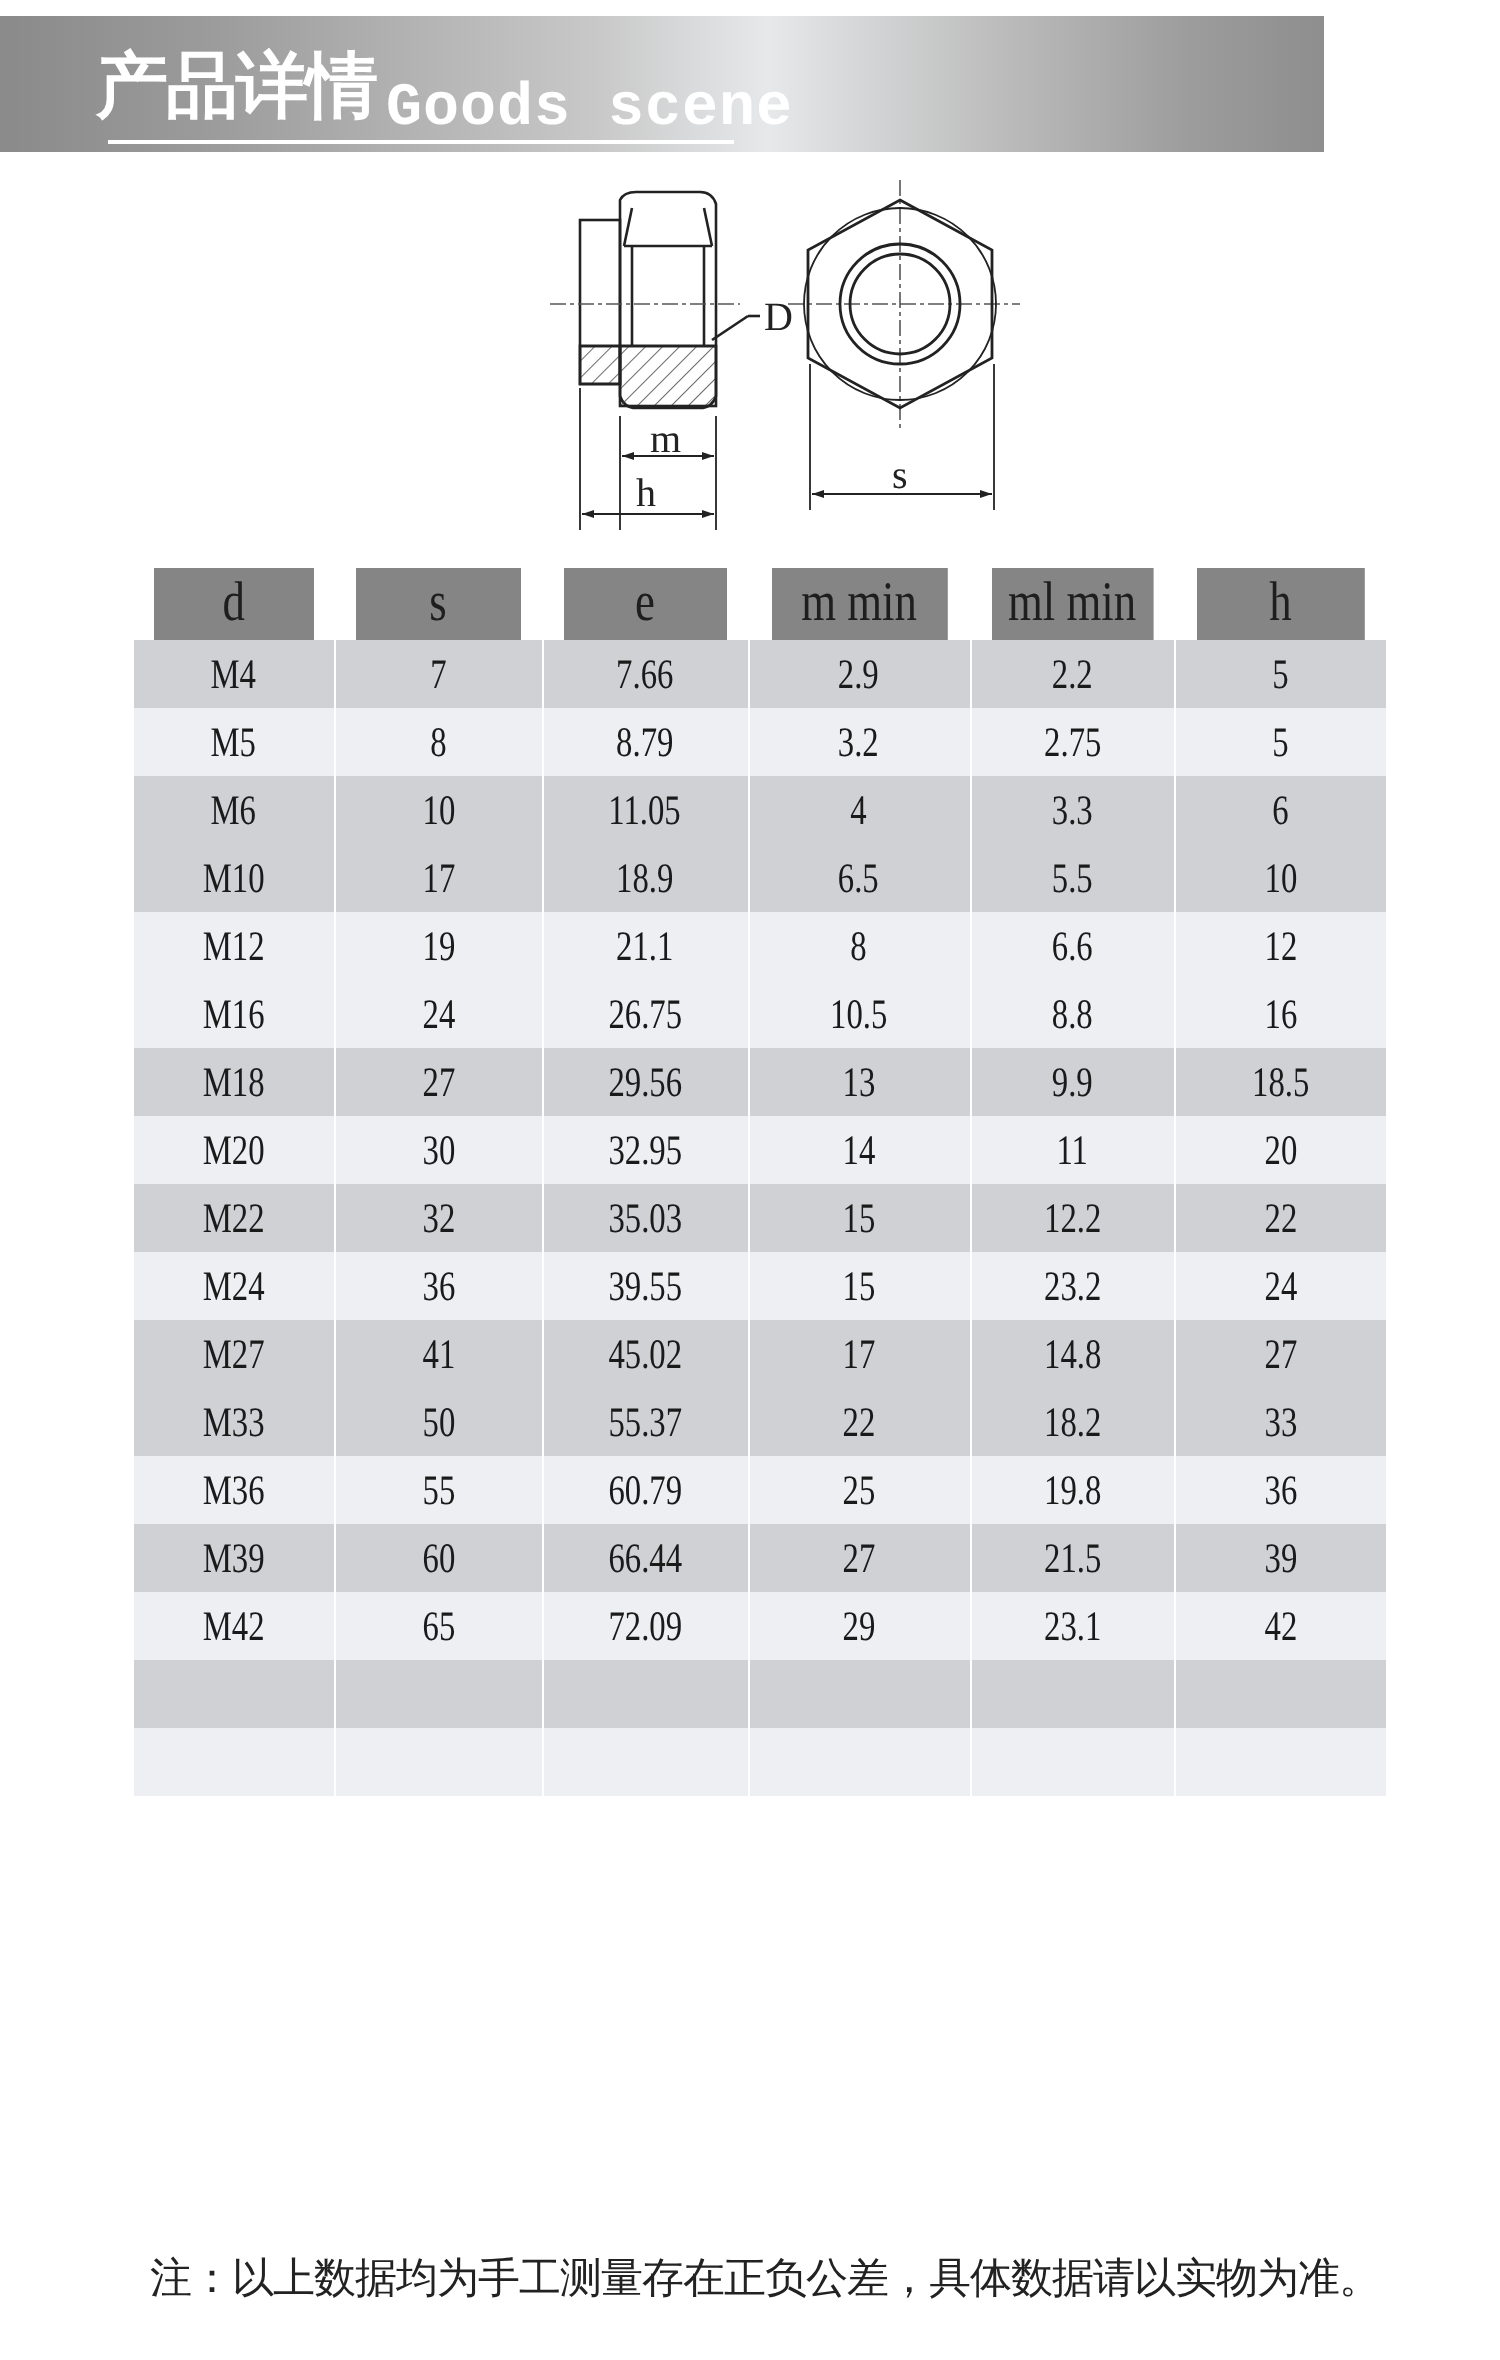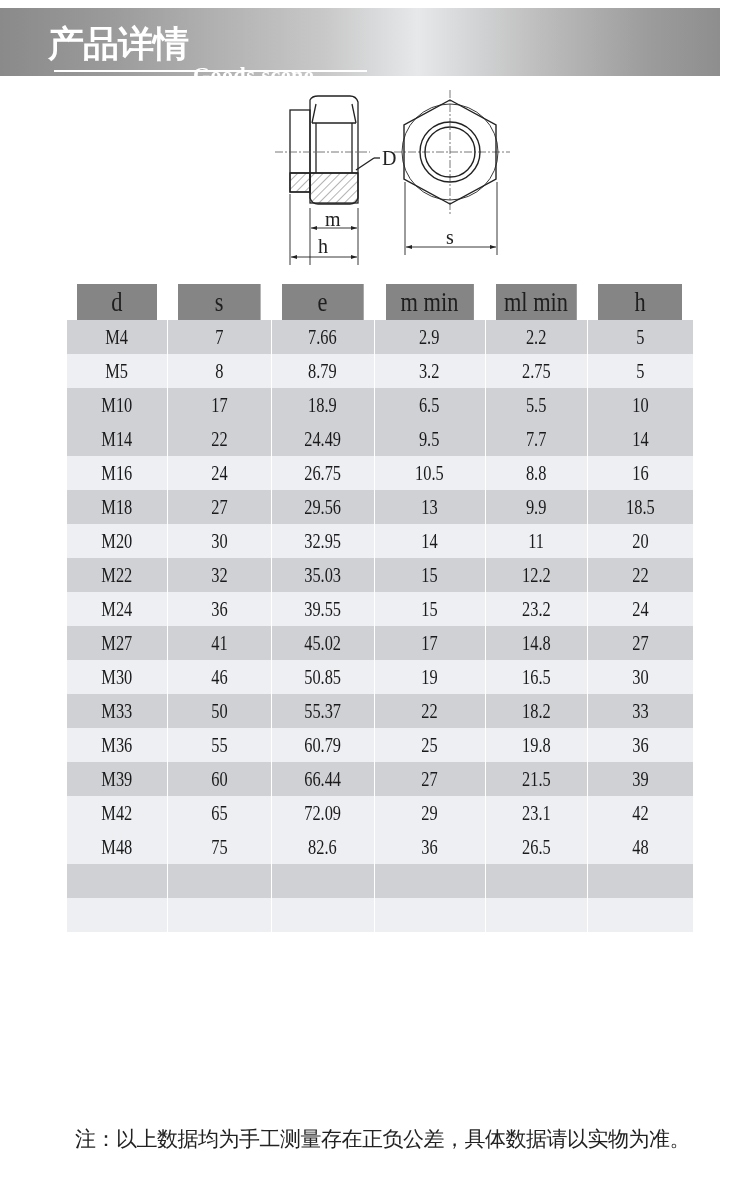--- a/index.html
+++ b/index.html
@@ -1,27 +1,27 @@
 <!DOCTYPE html>
 <html><head>
 <meta charset="utf-8">
 <style>
   html, body { margin:0; padding:0; background:#ffffff; }
   body { width:750px; height:1180px; position:relative; overflow:hidden; font-family:"Liberation Sans", sans-serif; }
   .banner {
-    position:absolute; left:0; top:8px; width:720px; height:68px;
+    position:absolute; left:0; top:8px; width:662px; height:68px;
     background: linear-gradient(90deg, #8a8a8a 0%, #9a9a9a 15%, #c8c8c8 45%, #e6e8ea 58%, #bdbdbd 75%, #9c9c9c 90%, #8e8e8e 100%);
   }
   .banner-cn {
     position:absolute; left:48px; top:14px; font-size:36px; font-weight:bold; color:#ffffff;
     font-family:"DejaVu Sans", sans-serif; letter-spacing:-1px; line-height:44px;
   }
   .banner-en {
-    position:absolute; left:193px; top:34px; font-size:22px; font-weight:bold; color:#ffffff;
-    font-family:Liberation Serif, serif; letter-spacing:0.5px; line-height:26px;margin-top:20px;
+    position:absolute; left:193px; top:34px; font-size:30px; font-weight:bold; color:#ffffff;
+    font-family:Liberation Mono, monospace; letter-spacing:0.5px; line-height:26px;
   }
   .banner-line { position:absolute; left:54px; top:62px; width:313px; height:2px; background:#ffffff; }
 
   .diagram { position:absolute; left:270px; top:90px; width:250px; height:180px; }
 
   .spec-table {
     position:absolute; left:67px; top:284px; width:626px;
     border-collapse:collapse; table-layout:fixed;
     font-family:"Liberation Serif", serif; color:#1a1a1a;
   }
@@ -150,34 +150,42 @@
       </tr>
       <tr class="odd">
         <td><span>M5</span></td>
         <td><span>8</span></td>
         <td><span>8.79</span></td>
         <td><span>3.2</span></td>
         <td><span>2.75</span></td>
         <td><span>5</span></td>
       </tr>
       <tr class="even">
+        <td><span>M6</span></td>
+        <td><span>10</span></td>
+        <td><span>11.05</span></td>
+        <td><span>4</span></td>
+        <td><span>3.3</span></td>
+        <td><span>6</span></td>
+      </tr>
+      <tr class="even">
         <td><span>M10</span></td>
         <td><span>17</span></td>
         <td><span>18.9</span></td>
         <td><span>6.5</span></td>
         <td><span>5.5</span></td>
         <td><span>10</span></td>
       </tr>
-      <tr class="even">
-        <td><span>M14</span></td>
-        <td><span>22</span></td>
-        <td><span>24.49</span></td>
-        <td><span>9.5</span></td>
-        <td><span>7.7</span></td>
-        <td><span>14</span></td>
+      <tr class="odd">
+        <td><span>M12</span></td>
+        <td><span>19</span></td>
+        <td><span>21.1</span></td>
+        <td><span>8</span></td>
+        <td><span>6.6</span></td>
+        <td><span>12</span></td>
       </tr>
       <tr class="odd">
         <td><span>M16</span></td>
         <td><span>24</span></td>
         <td><span>26.75</span></td>
         <td><span>10.5</span></td>
         <td><span>8.8</span></td>
         <td><span>16</span></td>
       </tr>
       <tr class="even">
@@ -213,28 +221,20 @@
         <td><span>24</span></td>
       </tr>
       <tr class="even">
         <td><span>M27</span></td>
         <td><span>41</span></td>
         <td><span>45.02</span></td>
         <td><span>17</span></td>
         <td><span>14.8</span></td>
         <td><span>27</span></td>
       </tr>
-      <tr class="odd">
-        <td><span>M30</span></td>
-        <td><span>46</span></td>
-        <td><span>50.85</span></td>
-        <td><span>19</span></td>
-        <td><span>16.5</span></td>
-        <td><span>30</span></td>
-      </tr>
       <tr class="even">
         <td><span>M33</span></td>
         <td><span>50</span></td>
         <td><span>55.37</span></td>
         <td><span>22</span></td>
         <td><span>18.2</span></td>
         <td><span>33</span></td>
       </tr>
       <tr class="odd">
         <td><span>M36</span></td>
@@ -253,28 +253,20 @@
         <td><span>39</span></td>
       </tr>
       <tr class="odd">
         <td><span>M42</span></td>
         <td><span>65</span></td>
         <td><span>72.09</span></td>
         <td><span>29</span></td>
         <td><span>23.1</span></td>
         <td><span>42</span></td>
       </tr>
-      <tr class="odd">
-        <td><span>M48</span></td>
-        <td><span>75</span></td>
-        <td><span>82.6</span></td>
-        <td><span>36</span></td>
-        <td><span>26.5</span></td>
-        <td><span>48</span></td>
-      </tr>
       <tr class="even">
         <td><span></span></td>
         <td><span></span></td>
         <td><span></span></td>
         <td><span></span></td>
         <td><span></span></td>
         <td><span></span></td>
       </tr>
       <tr class="odd">
         <td><span></span></td>

